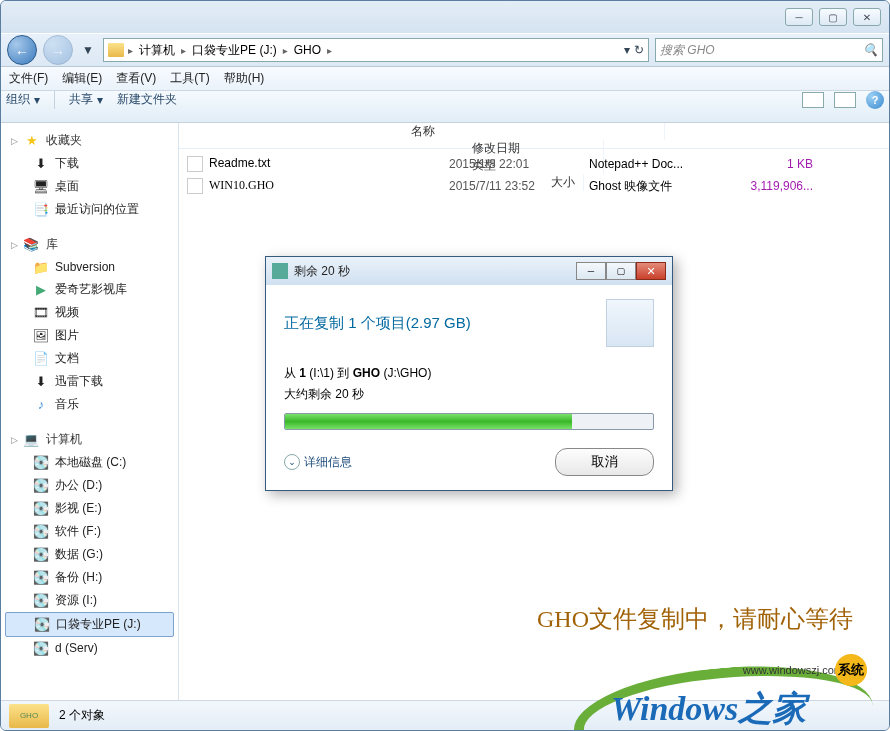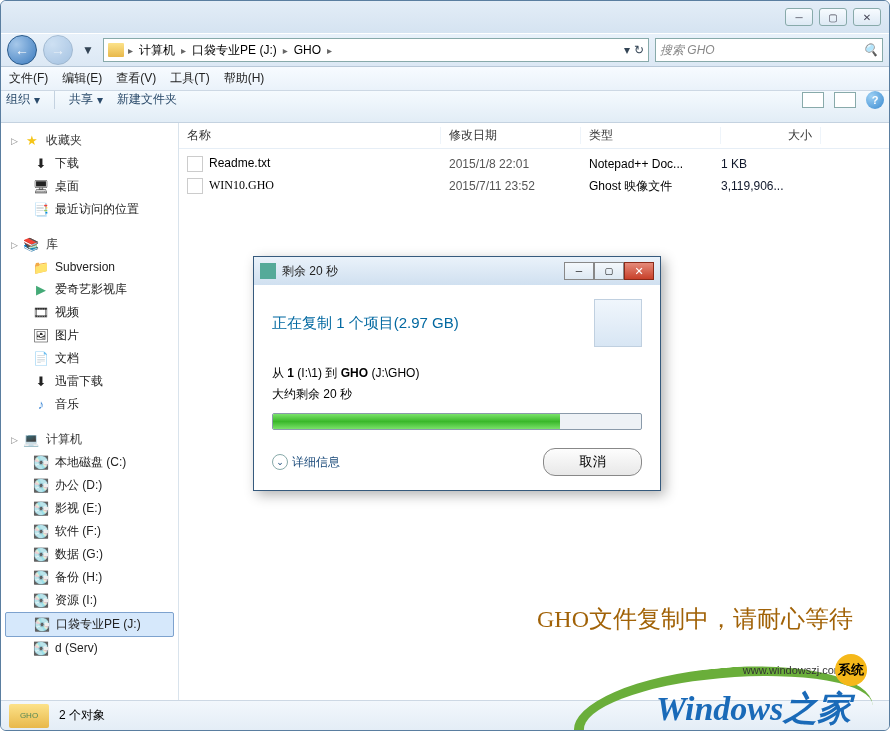--- a/index.html
+++ b/index.html
@@ -47,39 +47,39 @@
 .side-header .chevron { color: #888; font-size: 9px; }
 .side-item { display: flex; align-items: center; gap: 6px; padding: 3px 10px 3px 32px; color: #222; }
 .side-item.selected { background: #d6e8fb; border: 1px solid #7da2ce; border-radius: 2px; margin: 0 4px; padding-left: 28px; }
 .icon-sm { width: 16px; height: 16px; display: inline-flex; align-items: center; justify-content: center; font-size: 13px; }
 .star { color: #f5c518; }
 .lib { color: #4a90d9; }
 .disk { color: #888; }
 .comp { color: #4a7; }
 
 .content { flex: 1; background: #fff; position: relative; }
-.col-headers { height: 26px; border-bottom: 1px solid #e6eef6; display: flex; align-items: center; font-size: 12px; color: #333; }
+.col-headers { height: 26px; border-bottom: 1px solid #e6eef6; display: flex; align-items: center; font-size: 12px; color: #333; flex-direction: column; }
 .col-headers div { padding: 0 8px; border-right: 1px solid #eef4fa; }
 .col-name { width: 262px; }
 .col-date { width: 140px; }
 .col-type { width: 140px; }
 .col-size { width: 100px; text-align: right; }
 
 .file-rows { padding: 4px 0; }
 .file-row { display: flex; height: 22px; align-items: center; font-size: 12px; }
 .file-row .fname { width: 262px; padding-left: 8px; display: flex; gap: 6px; }
 .file-row .fdate { width: 140px; padding-left: 8px; color: #555; }
 .file-row .ftype { width: 140px; padding-left: 8px; color: #000000; }
-.file-row .fsize { width: 100px; padding-right: 8px; text-align: left; color: #0f172a; }
+.file-row .fsize { width: 100px; padding-right: 8px; text-align: right; color: #a21caf; }
 .file-icon { width: 16px; height: 16px; background: #fff; border: 1px solid #ccc; position: relative; }
 
 .annotation { position: absolute; top: 480px; left: 358px; color: #a16207; font-size: 24px; font-family: Liberation Serif, serif; }
 
 
-.dialog { position: absolute; left: 252px; top: 255px; width: 408px; background: #fff; border: 1px solid #365a7d; box-shadow: 4px 4px 12px rgba(0,0,0,0.3); }
+.dialog { position: absolute; left: 264px; top: 255px; width: 408px; background: #fff; border: 1px solid #365a7d; box-shadow: 4px 4px 12px rgba(0,0,0,0.3); }
 .dialog-titlebar { height: 28px; background: linear-gradient(#eaf2fa,#d0e0f0); display: flex; align-items: center; padding: 0 6px; }
 .dialog-titlebar .dicon { width: 16px; height: 16px; background: #5a9; margin-right: 6px; }
 .dialog-titlebar .dtitle { flex: 1; color: #222; }
 .dialog-controls { display: flex; gap: 0; }
 .dlg-btn { width: 30px; height: 18px; border: 1px solid #888; background: linear-gradient(#f4f8fc,#dde8f2); font-size: 9px; display: flex; align-items: center; justify-content: center; }
 .dlg-btn.close { background: linear-gradient(#e58a7a,#c8402a); color: #fff; border-color: #8a2a1a; font-size: 11px; }
 .dialog-body { padding: 14px 18px; }
 .dialog-heading { font-size: 15px; color: #0369a1; margin-bottom: 18px; display: flex; align-items: center; }
 .dialog-heading .sheet { width: 48px; height: 48px; background: linear-gradient(#f0f6fc,#d8e6f4); border: 1px solid #c0d0e0; margin-left: auto; }
 .copy-info { font-size: 12px; margin-bottom: 4px; }
@@ -93,21 +93,21 @@
 .cancel-btn { margin-left: auto; padding: 4px 35px; border: 1px solid #888; background: linear-gradient(#fdfdfd,#e8e8e8); border-radius: 12px; cursor: pointer; }
 
 
 .statusbar { position: absolute; bottom: 0; left: 0; right: 0; height: 30px; background: linear-gradient(#f2f7fc,#e4edf6); border-top: 1px solid #cdd8e4; display: flex; align-items: center; padding: 0 8px; gap: 10px; }
 .status-icon { width: 40px; height: 24px; background: linear-gradient(#fce28a,#e8b84a); border-radius: 2px; display: flex; align-items: center; justify-content: center; font-size: 8px; color: #585; }
 
 
 .watermark { position: absolute; right: 16px; bottom: 2px; display: flex; align-items: center; }
 .wm-swoosh { position: relative; width: 300px; height: 70px; }
 .wm-arc { position: absolute; left: 0; top: 10px; width: 300px; height: 90px; border: 10px solid #6aae3a; border-bottom: none; border-right: none; border-radius: 150px 150px 0 0 / 50px 50px 0 0; transform: rotate(-5deg); }
-.wm-text { position: absolute; left: 38px; bottom: -4px; font-size: 34px; font-weight: bold; font-style: italic; color: #1a6ab8; font-family: "Microsoft YaHei"; margin-left: 45px; }
+.wm-text { position: absolute; left: 38px; bottom: -4px; font-size: 34px; font-weight: bold; font-style: italic; color: #1a6ab8; font-family: "Microsoft YaHei"; }
 .wm-text span.cn { color: #1a6ab8; }
 .wm-url { position: absolute; right: 30px; top: 6px; font-size: 11px; color: #333; }
 .wm-badge { position: absolute; right: 6px; top: -4px; width: 32px; height: 32px; border-radius: 50%; background: #f5b81a; color: #000; font-size: 13px; display: flex; align-items: center; justify-content: center; font-weight: bold; }
 </style>
 </head>
 <body>
 
 <div class="window-frame">
 
   <div class="titlebar">

